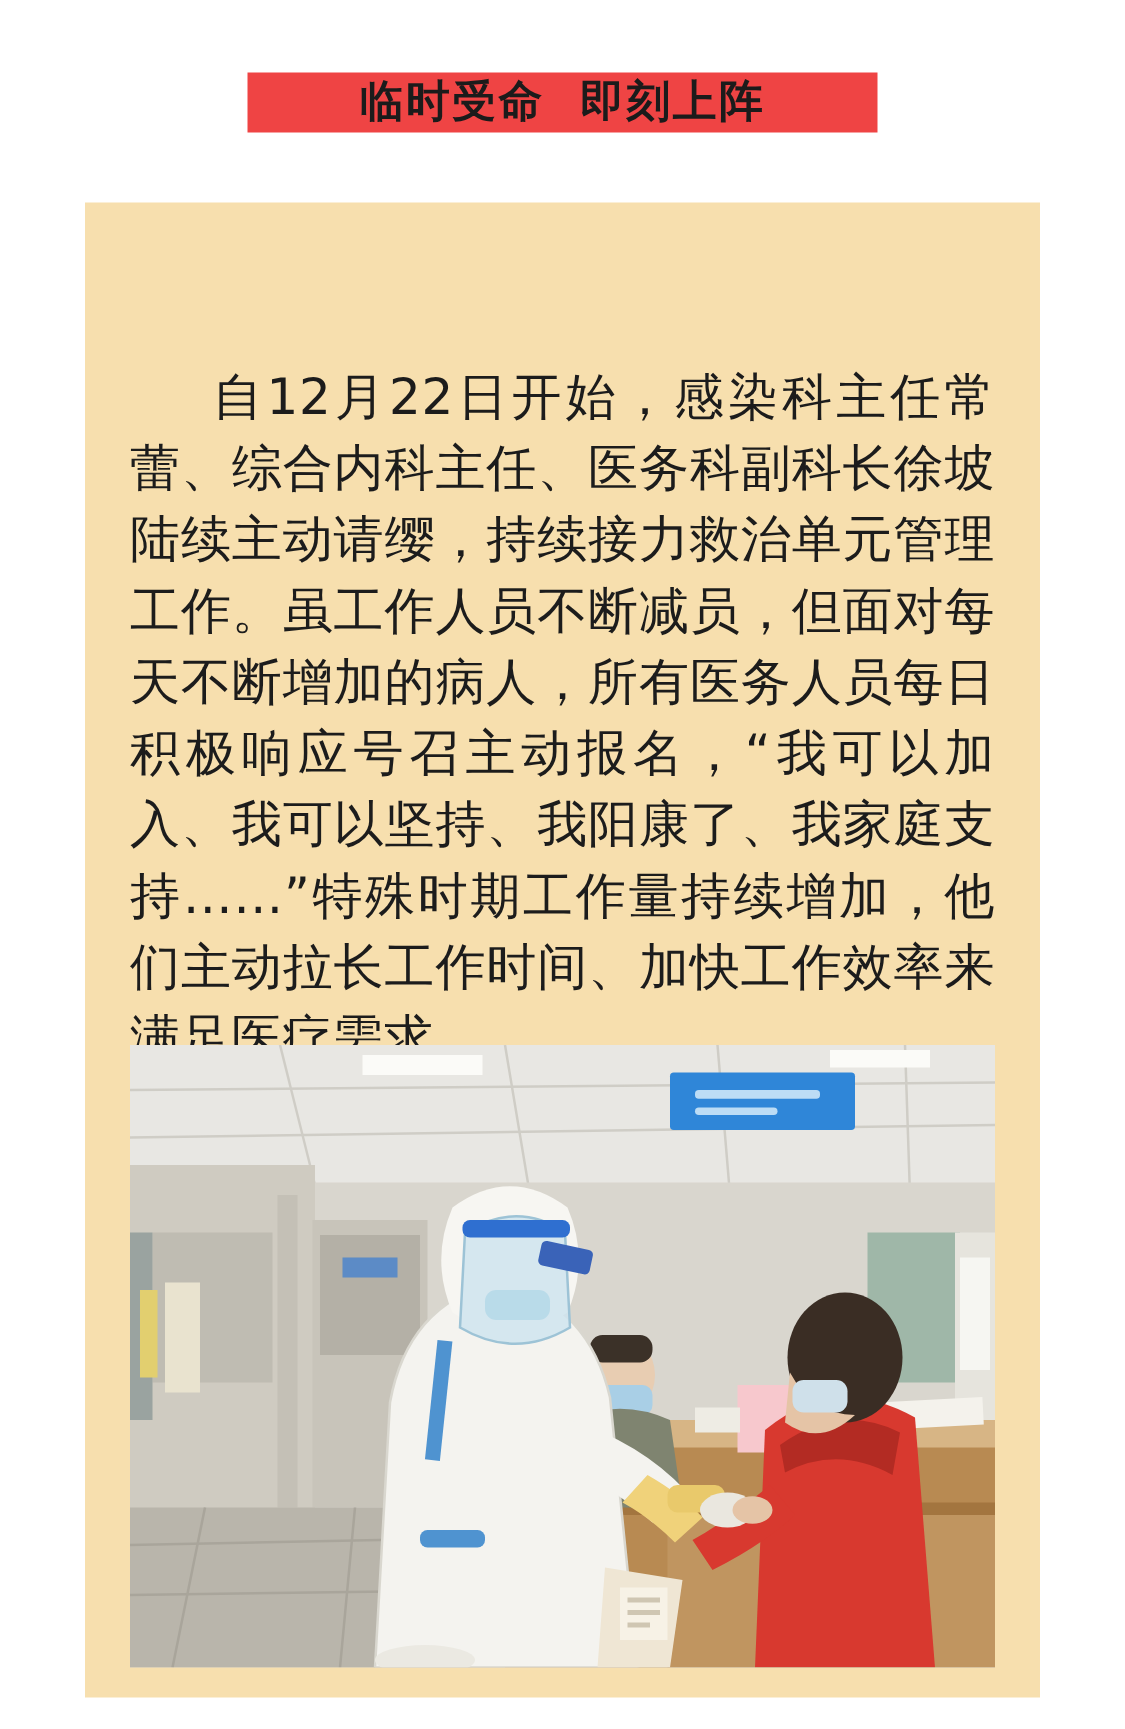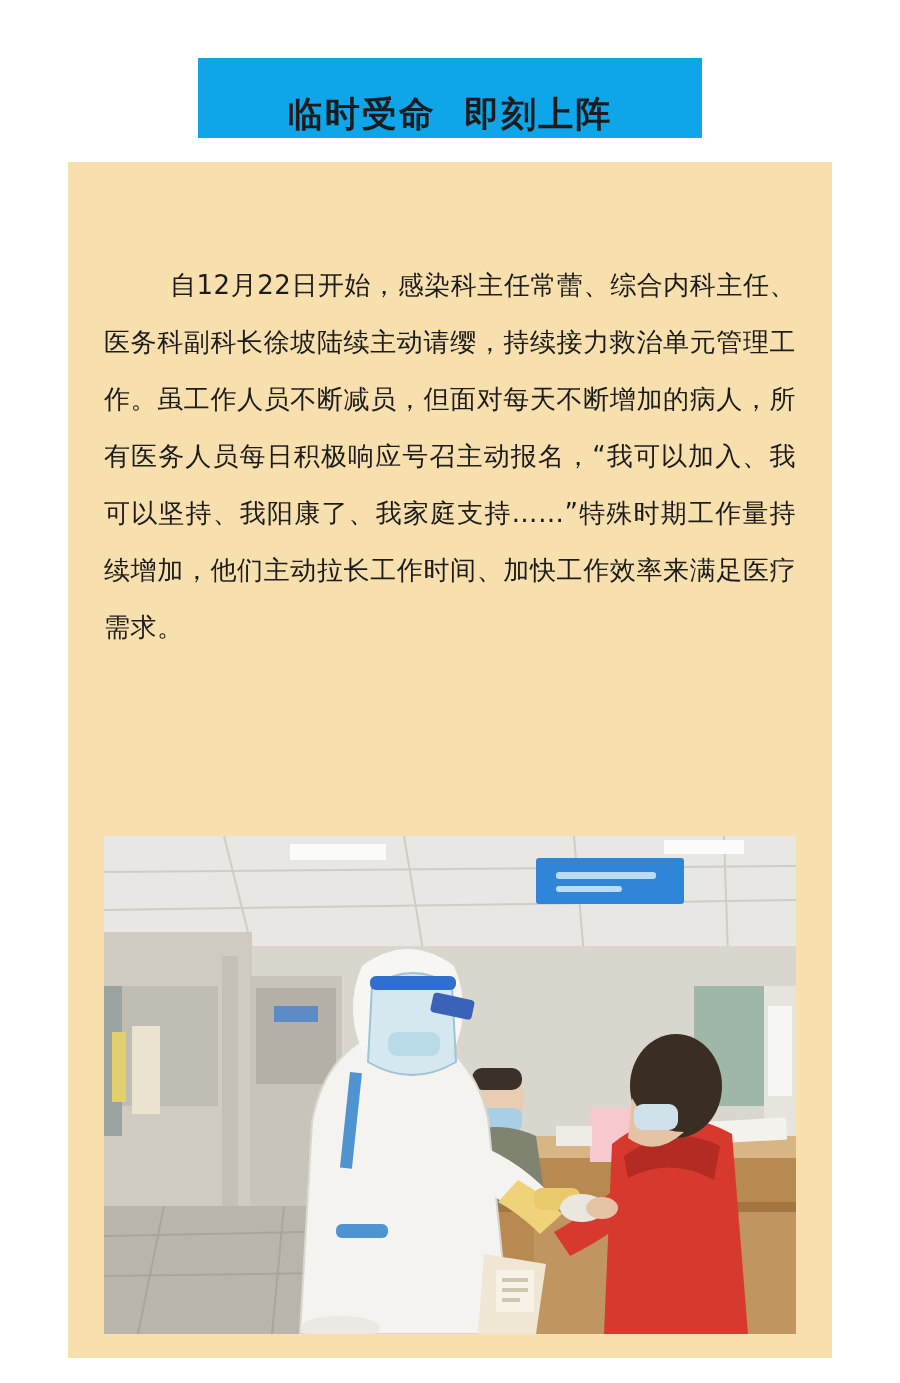--- a/index.html
+++ b/index.html
@@ -22,24 +22,24 @@
     position: relative;
     box-sizing: border-box;
   }
 
   
   .title-band {
     position: absolute;
     left: 198px;
     top: 58px;
     width: 504px;
-    height: 80px;
-    background: #0ea5e9;
+    height: 48px;
+    background: #ef4444;
     display: flex;
-    align-items: flex-end;
+    align-items: flex-start;
     justify-content: center;
   }
   .title-text {
     font-family: "DejaVu Sans", "Liberation Sans", sans-serif;
     font-size: 35px;
     font-weight: bold;
     color: #1b1b1b;
     letter-spacing: 2px;
     white-space: pre;
   }
@@ -51,23 +51,23 @@
     top: 162px;
     width: 764px;
     height: 1196px;
     background: #f7dfae;
     box-sizing: border-box;
   }
 
   .body-text {
     position: absolute;
     left: 36px;
-    top: 69px;
+    top: 88px;
     width: 692px;
-    font-size: 26px;
+    font-size: 40px;
     line-height: 57px;
     color: #1c1c1c;
     text-align: justify;
     text-indent: 66px;
     font-family: "DejaVu Sans", "Liberation Sans", sans-serif;
     letter-spacing: 0.5px;
   }
 
   
   .photo {

